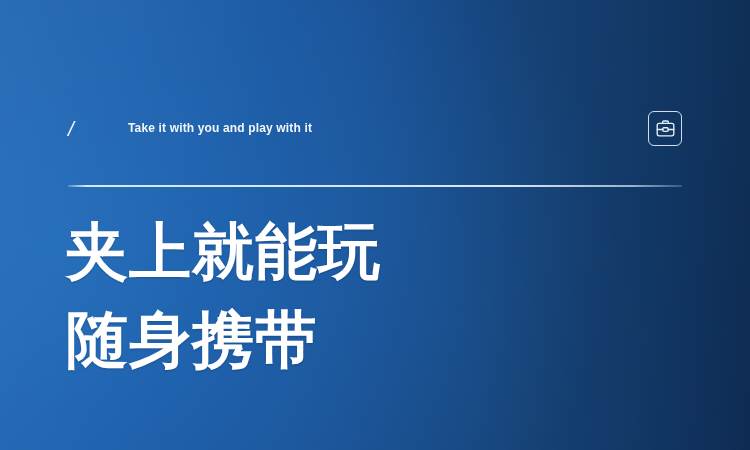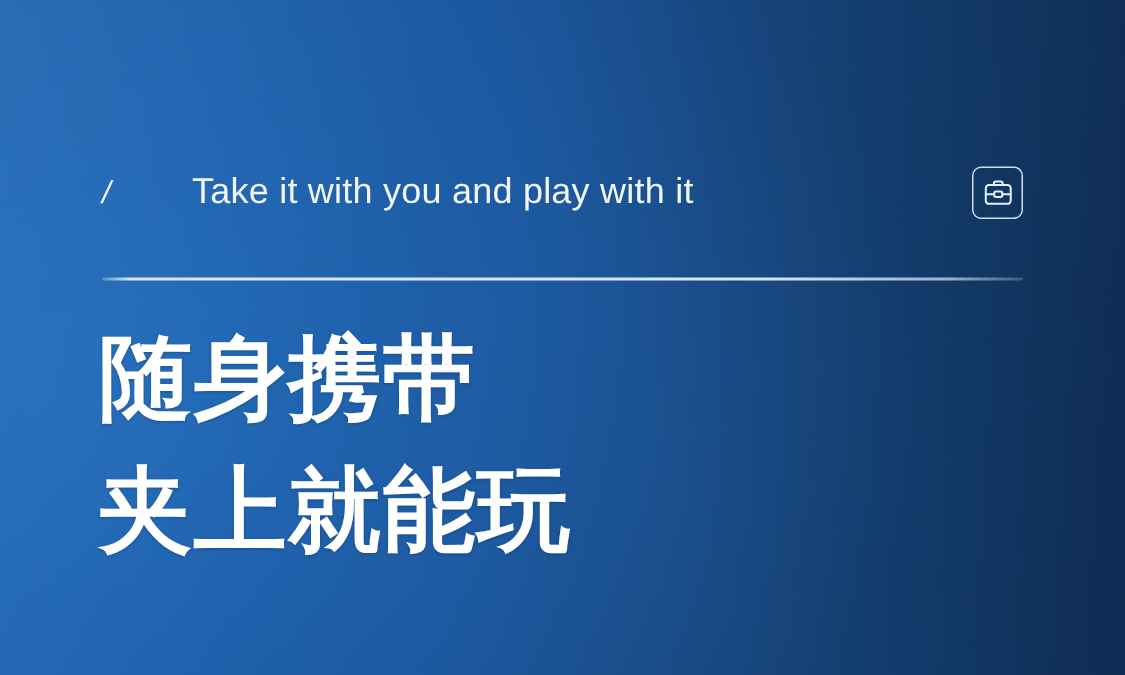--- a/index.html
+++ b/index.html
@@ -64,22 +64,22 @@
     line-height: 1;
     color: rgba(255,255,255,0.92);
     font-style: italic;
     letter-spacing: 0;
     user-select: none;
   }
 
   .eyebrow-text {
     flex: 0 0 auto;
     margin-left: 44px;
-    font-size: 24px;
-    font-weight: 400;
+    font-size: 12px;
+    font-weight: 700;
     line-height: 1.2;
     color: #f2f6fb;
     letter-spacing: 0.15px;
     white-space: nowrap;
   }
 
   .spacer {
     flex: 1 1 auto;
   }
 
@@ -167,18 +167,18 @@
             <rect x="7.8" y="8.7" width="5.4" height="3.6" rx="1.1" stroke="#e6f0fb" stroke-width="1.35"></rect>
           </svg>
         </span>
       </span>
 
     </div>
 
     <div class="divider"></div>
 
     <div class="headline">
+      <span class="headline-line">夹上就能玩</span>
       <span class="headline-line">随身携带</span>
-      <span class="headline-line">夹上就能玩</span>
     </div>
 
   </div>
 </div>
 
 </body></html>

